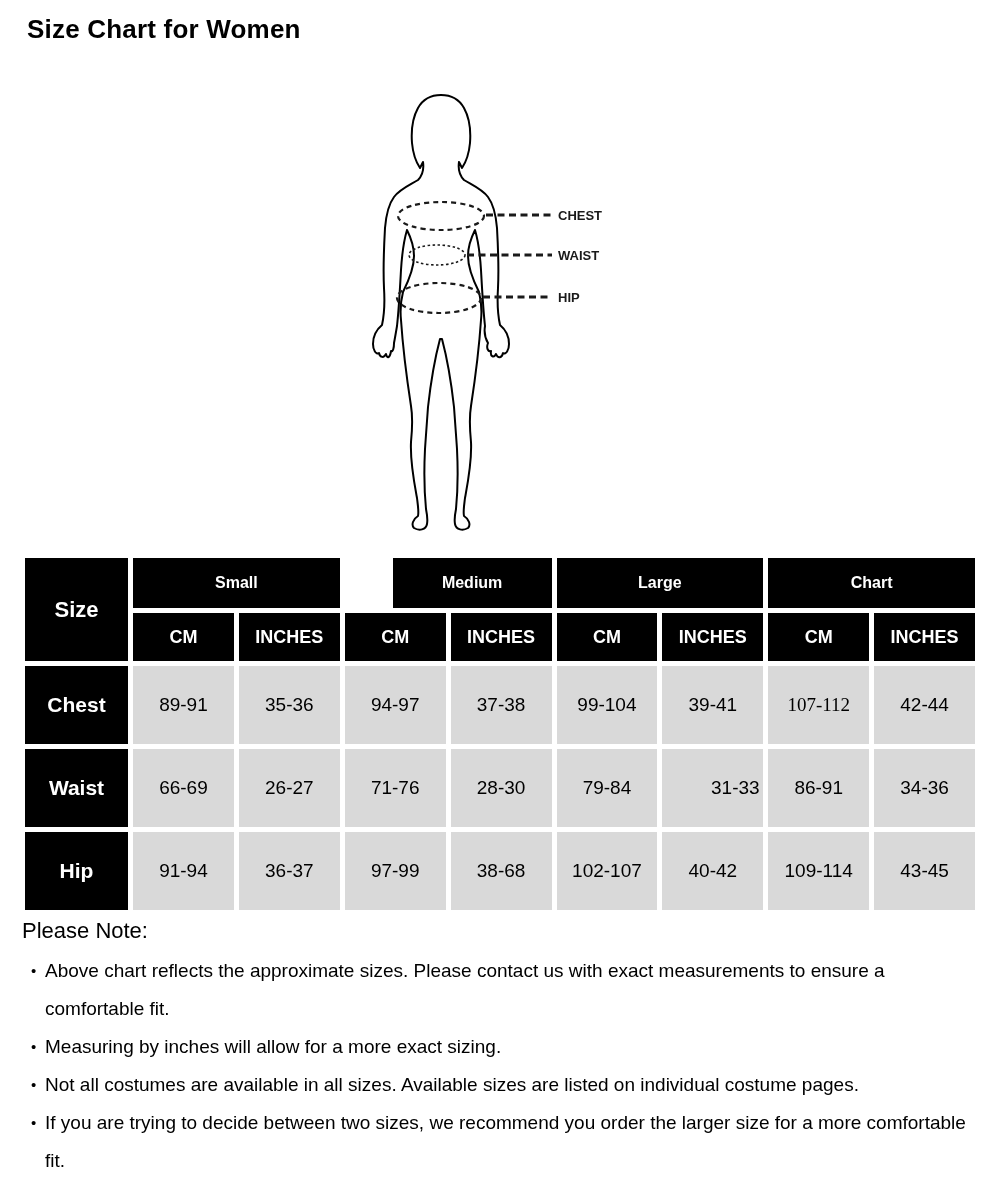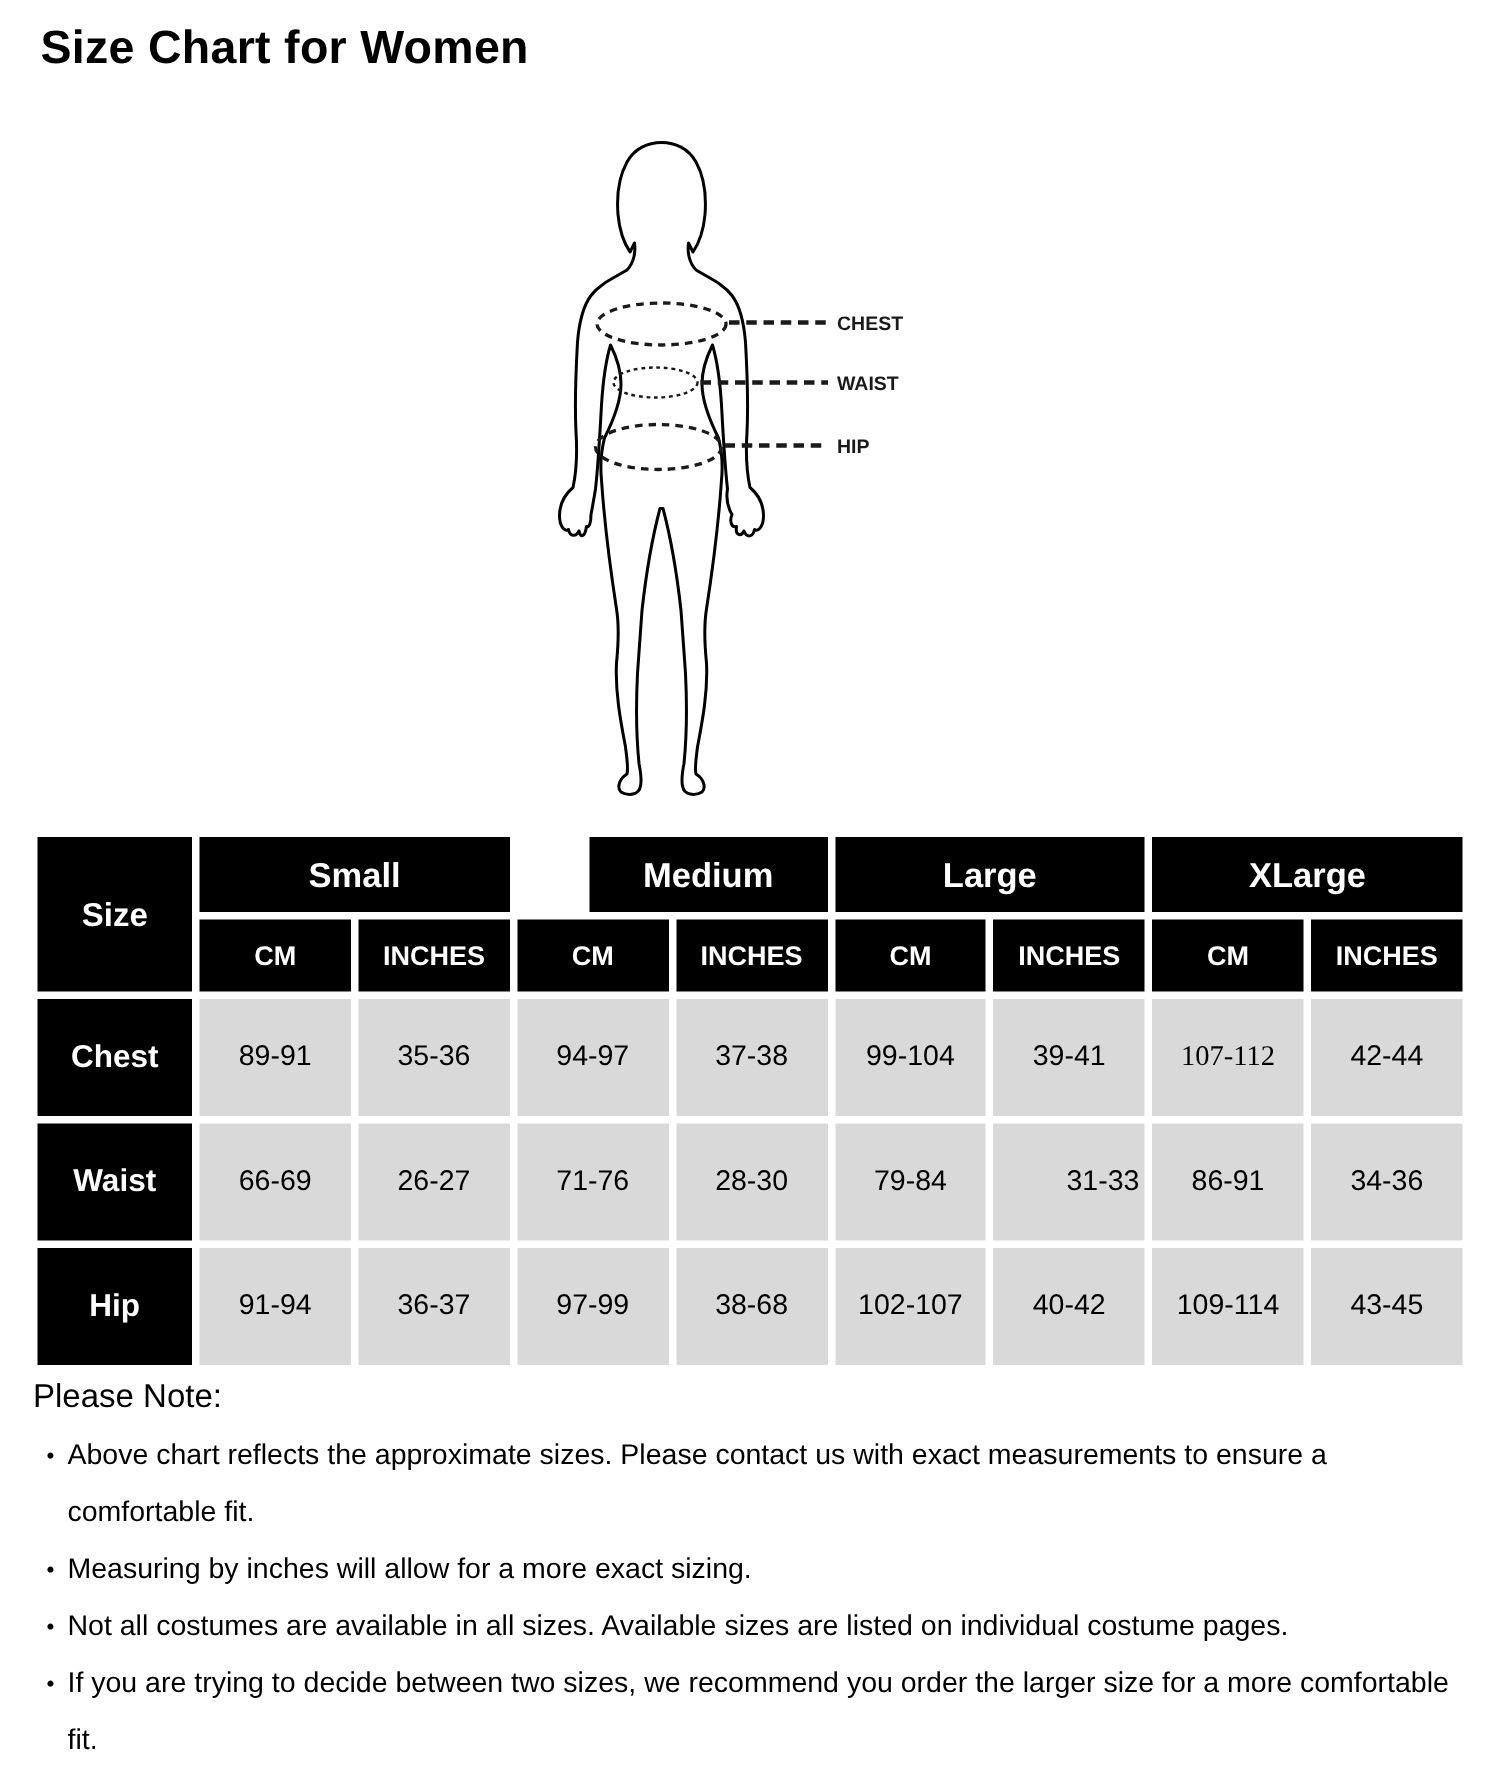--- a/index.html
+++ b/index.html
@@ -7,41 +7,41 @@
     width: 1000px; height: 1194px;
     background: #ffffff;
     font-family: "Liberation Sans", sans-serif;
     color: #000;
     position: relative;
     overflow: hidden;
   }
 
   .page-title {
     position: absolute; left: 27px; top: 14px;
-    font-size: 31px; font-weight: bold; letter-spacing: 0.2px;
+    font-size: 26px; font-weight: bold; letter-spacing: 0.2px;
     margin: 0;
   }
 
   .figure-svg { position: absolute; left: 356px; top: 88px; }
 
   .figure-label { font-family: "Liberation Sans", sans-serif; font-size: 13px; font-weight: bold; fill: #1a1a1a; }
 
   .size-table {
     position: absolute; left: 25px; top: 558px;
     width: 950px;
     display: grid;
     grid-template-columns: 103px repeat(8, 1fr);
     grid-template-rows: 50px 48px 78px 78px 78px;
     gap: 5px;
     background: #ffffff;
   }
   .cell { display: flex; align-items: center; justify-content: center; }
   .head { background: #000000; color: #ffffff; font-weight: bold; }
   .corner { font-size: 22px; }
-  .group  { font-size: 23px; }
+  .group  { font-size: 16px; }
   .unit   { font-size: 18px; }
   .rowlabel { font-size: 21px; }
   .val { background: #d9d9d9; color: #000000; font-size: 19px; }
 
   .notes {
     position: absolute; left: 22px; top: 916px; width: 960px;
   }
   .notes-heading {
     font-size: 22px; font-weight: normal; line-height: 30px; margin: 0 0 6px 0;
   }
@@ -101,21 +101,21 @@
   <text class="figure-label" x="202" y="214">HIP</text>
 </svg>
 
 <div class="size-table">
 
   <div class="cell head corner" style="grid-column:1; grid-row:1/3;">Size</div>
 
   <div class="cell head group" style="grid-column:2/span 2; grid-row:1;">Small</div>
   <div class="cell head group" style="grid-column:4/span 2; grid-row:1;margin-left:48px;">Medium</div>
   <div class="cell head group" style="grid-column:6/span 2; grid-row:1;">Large</div>
-  <div class="cell head group" style="grid-column:8/span 2; grid-row:1;">XLarge</div>
+  <div class="cell head group" style="grid-column:8/span 2; grid-row:1;">Chart</div>
 
   <div class="cell head unit" style="grid-column:2; grid-row:2;">CM</div>
   <div class="cell head unit" style="grid-column:3; grid-row:2;">INCHES</div>
   <div class="cell head unit" style="grid-column:4; grid-row:2;">CM</div>
   <div class="cell head unit" style="grid-column:5; grid-row:2;">INCHES</div>
   <div class="cell head unit" style="grid-column:6; grid-row:2;">CM</div>
   <div class="cell head unit" style="grid-column:7; grid-row:2;">INCHES</div>
   <div class="cell head unit" style="grid-column:8; grid-row:2;">CM</div>
   <div class="cell head unit" style="grid-column:9; grid-row:2;">INCHES</div>
 

